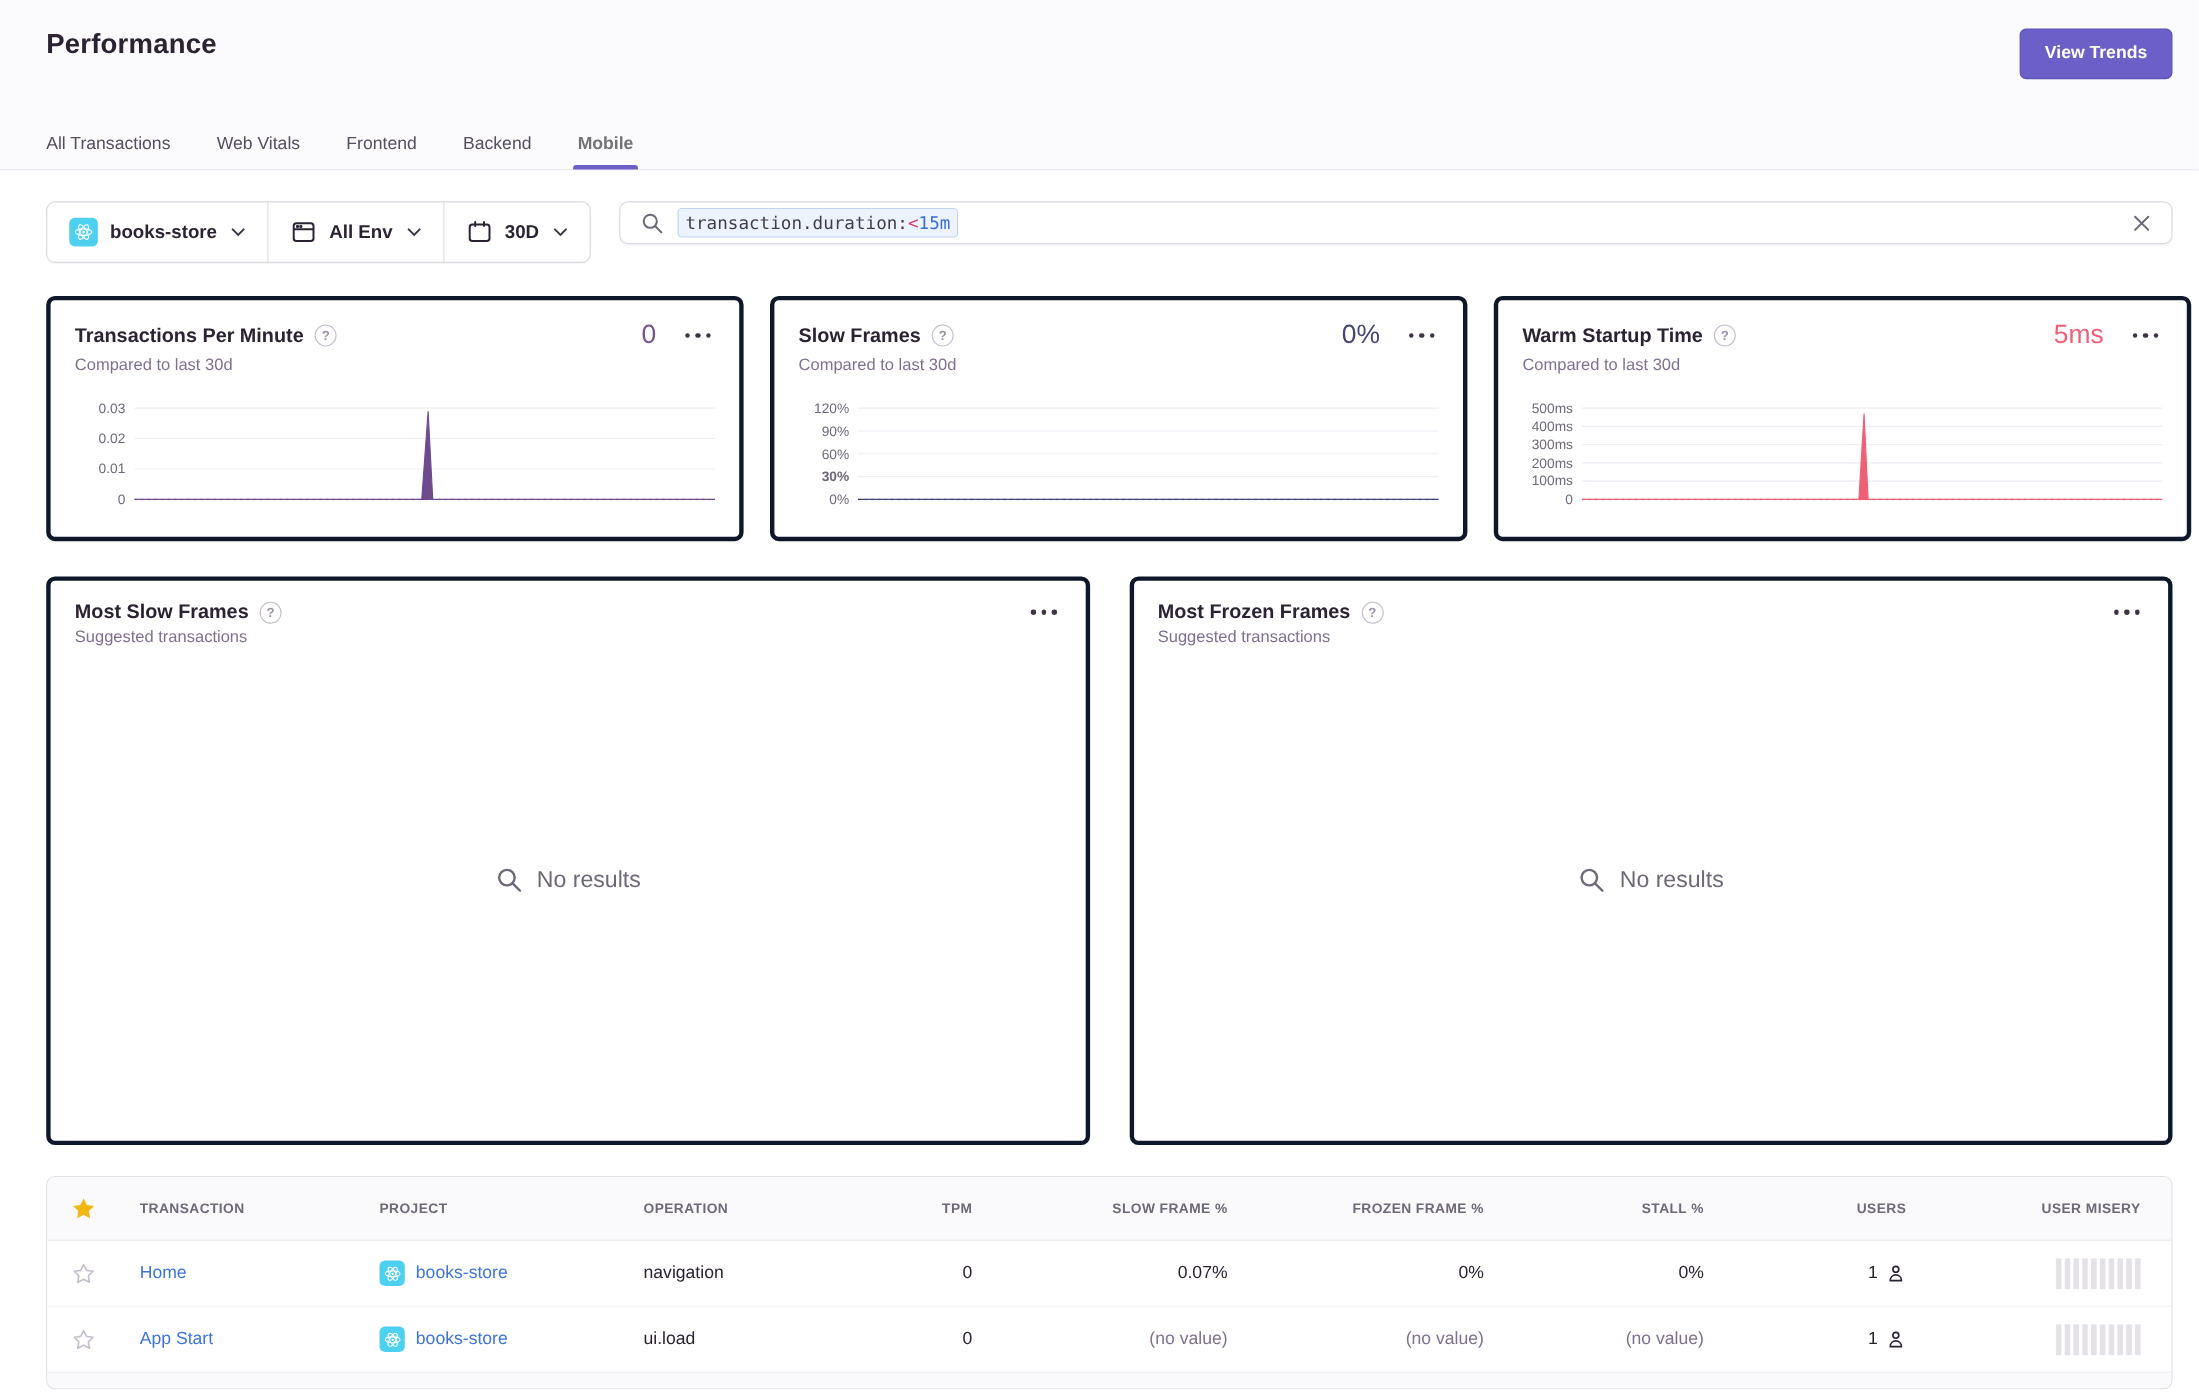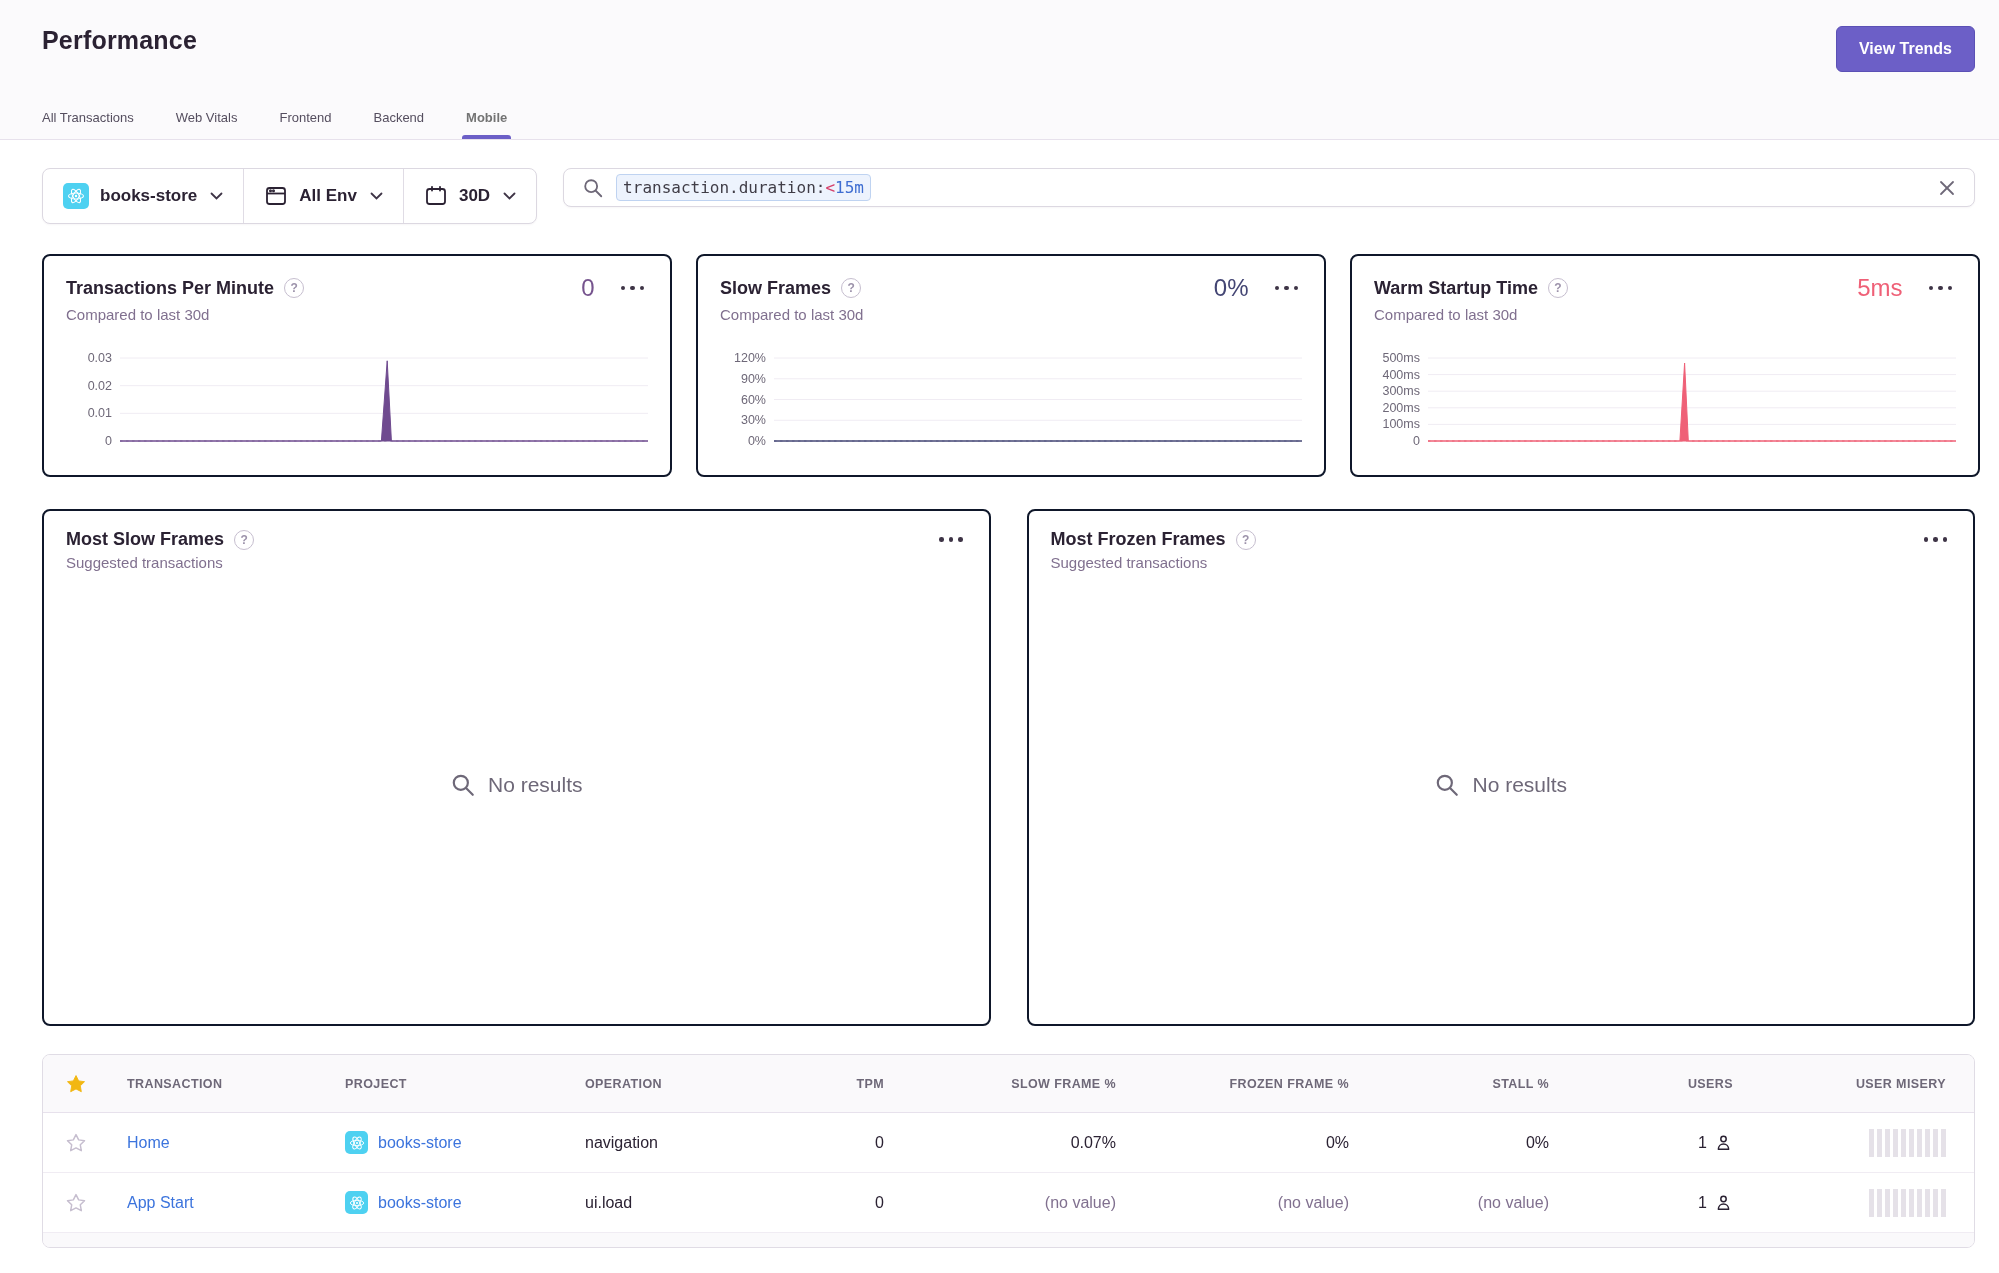--- a/index.html
+++ b/index.html
@@ -7,21 +7,21 @@
   body { font-family:"Liberation Sans", sans-serif; color:#2B2233; }
   .screen { width:1999px; height:1273px; overflow:hidden; background:#fff; position:relative; }
 
   
   .page-header { background:#FBFAFC; padding:26px 24px 0 42px; }
   .header-top { display:flex; justify-content:space-between; align-items:flex-start; }
   h1.page-title { font-size:25px; font-weight:700; color:#2B2233; letter-spacing:.2px; }
   .btn-primary { background:#6C5FC7; color:#fff; border:1px solid #5b50b5; border-radius:6px;
                  font-family:inherit; font-size:16px; font-weight:700; padding:13px 22px; cursor:pointer; }
   .tabs { display:flex; gap:42px; margin-top:38px; position:relative; }
-  .tab { font-size:13px; color:#554E5F; padding-bottom:14px; cursor:pointer; text-decoration:none; position:relative; }
+  .tab { font-size:16px; color:#554E5F; padding-bottom:14px; cursor:pointer; text-decoration:none; position:relative;margin-top:12px; }
   .tab.active { color:#737373; font-weight:700; }
   .tab.active::after { content:""; position:absolute; left:-4px; right:-4px; bottom:0; height:4px;
                        background:#6C5FC7; border-radius:3px 3px 0 0; }
   .header-border { border-bottom:1px solid #E7E1EC; }
 
   
   .content { padding:28px 24px 0 42px; background:#fff; }
 
   
   .filter-row { display:flex; gap:26px; }
@@ -36,21 +36,21 @@
                 border-radius:8px; height:39px; padding:0 18px; box-shadow:0 1px 2px rgba(43,34,51,.04); cursor:text; }
   .search-token { font-family:"DejaVu Sans Mono", monospace; font-size:16px; background:#EDF3FD;
                   border:1px solid #BFD3F1; border-radius:4px; padding:3px 6px; letter-spacing:0; }
   .tok-key { color:#403D47; }
   .tok-op  { color:#D6416C; }
   .tok-val { color:#3E6DD1; }
   .search-spacer { flex:1; }
 
   
   .metric-grid { display:grid; grid-template-columns:repeat(3,1fr); gap:24px; margin-top:30px; }
-  .card { background:#fff; border:2px solid #0f172a; border-radius:8px; padding:18px 22px 26px; }
+  .card { background:#fff; border:4px solid #0f172a; border-radius:8px; padding:18px 22px 26px; }
   .metric-card { height:223px; display:flex; flex-direction:column; }
   .card-head { display:flex; justify-content:space-between; align-items:center; }
   .card-title-wrap { display:flex; align-items:center; gap:10px; }
   .card-title { font-size:18px; font-weight:700; color:#2B2233; }
   .help { width:20px; height:20px; border:1.6px solid #C6BECF; border-radius:50%; color:#9C92AA;
           font-size:12px; font-weight:700; display:flex; align-items:center; justify-content:center; cursor:pointer; }
   .card-right { display:flex; align-items:center; gap:22px; }
   .card-value { font-size:24px; font-weight:400; }
   .dots { display:flex; gap:5px; align-items:center; cursor:pointer; padding:4px; }
   .dots i { width:4.5px; height:4.5px; border-radius:50%; background:#3E3446; }
@@ -214,21 +214,21 @@
                 <i></i>
               </div>
           </div>
         </div>
         <div class="card-sub">Compared to last 30d</div>
         <div class="chart">
           <div class="chart-labels">
               <div class="ytick" style="top: -1px;">120%</div>
               <div class="ytick" style="top: 19.75px;">90%</div>
               <div class="ytick" style="top: 40.5px;">60%</div>
-              <div class="ytick" style="top: 61.25px;">30%</div>
+              <div class="ytick" style="top: 61.25px; font-weight: bold;">30%</div>
               <div class="ytick" style="top: 82px;">0%</div>
             </div>
             <div class="chart-plot"><svg width="528" height="98">
                 <line x1="0" y1="7" x2="528" y2="7" stroke="#F0ECF3" stroke-width="1"></line>
                 <line x1="0" y1="27.75" x2="528" y2="27.75" stroke="#F0ECF3" stroke-width="1"></line>
                 <line x1="0" y1="48.5" x2="528" y2="48.5" stroke="#F0ECF3" stroke-width="1"></line>
                 <line x1="0" y1="69.25" x2="528" y2="69.25" stroke="#F0ECF3" stroke-width="1"></line>
                 <line x1="0" y1="90" x2="528" y2="90" stroke="#B9BDD3" stroke-width="1.6" stroke-dasharray="2.5 3.5"></line>
                 <polygon points="0.0,90.0 528.0,90.0" fill="#444674" stroke="#444674" stroke-width="1"></polygon>
               </svg></div>

